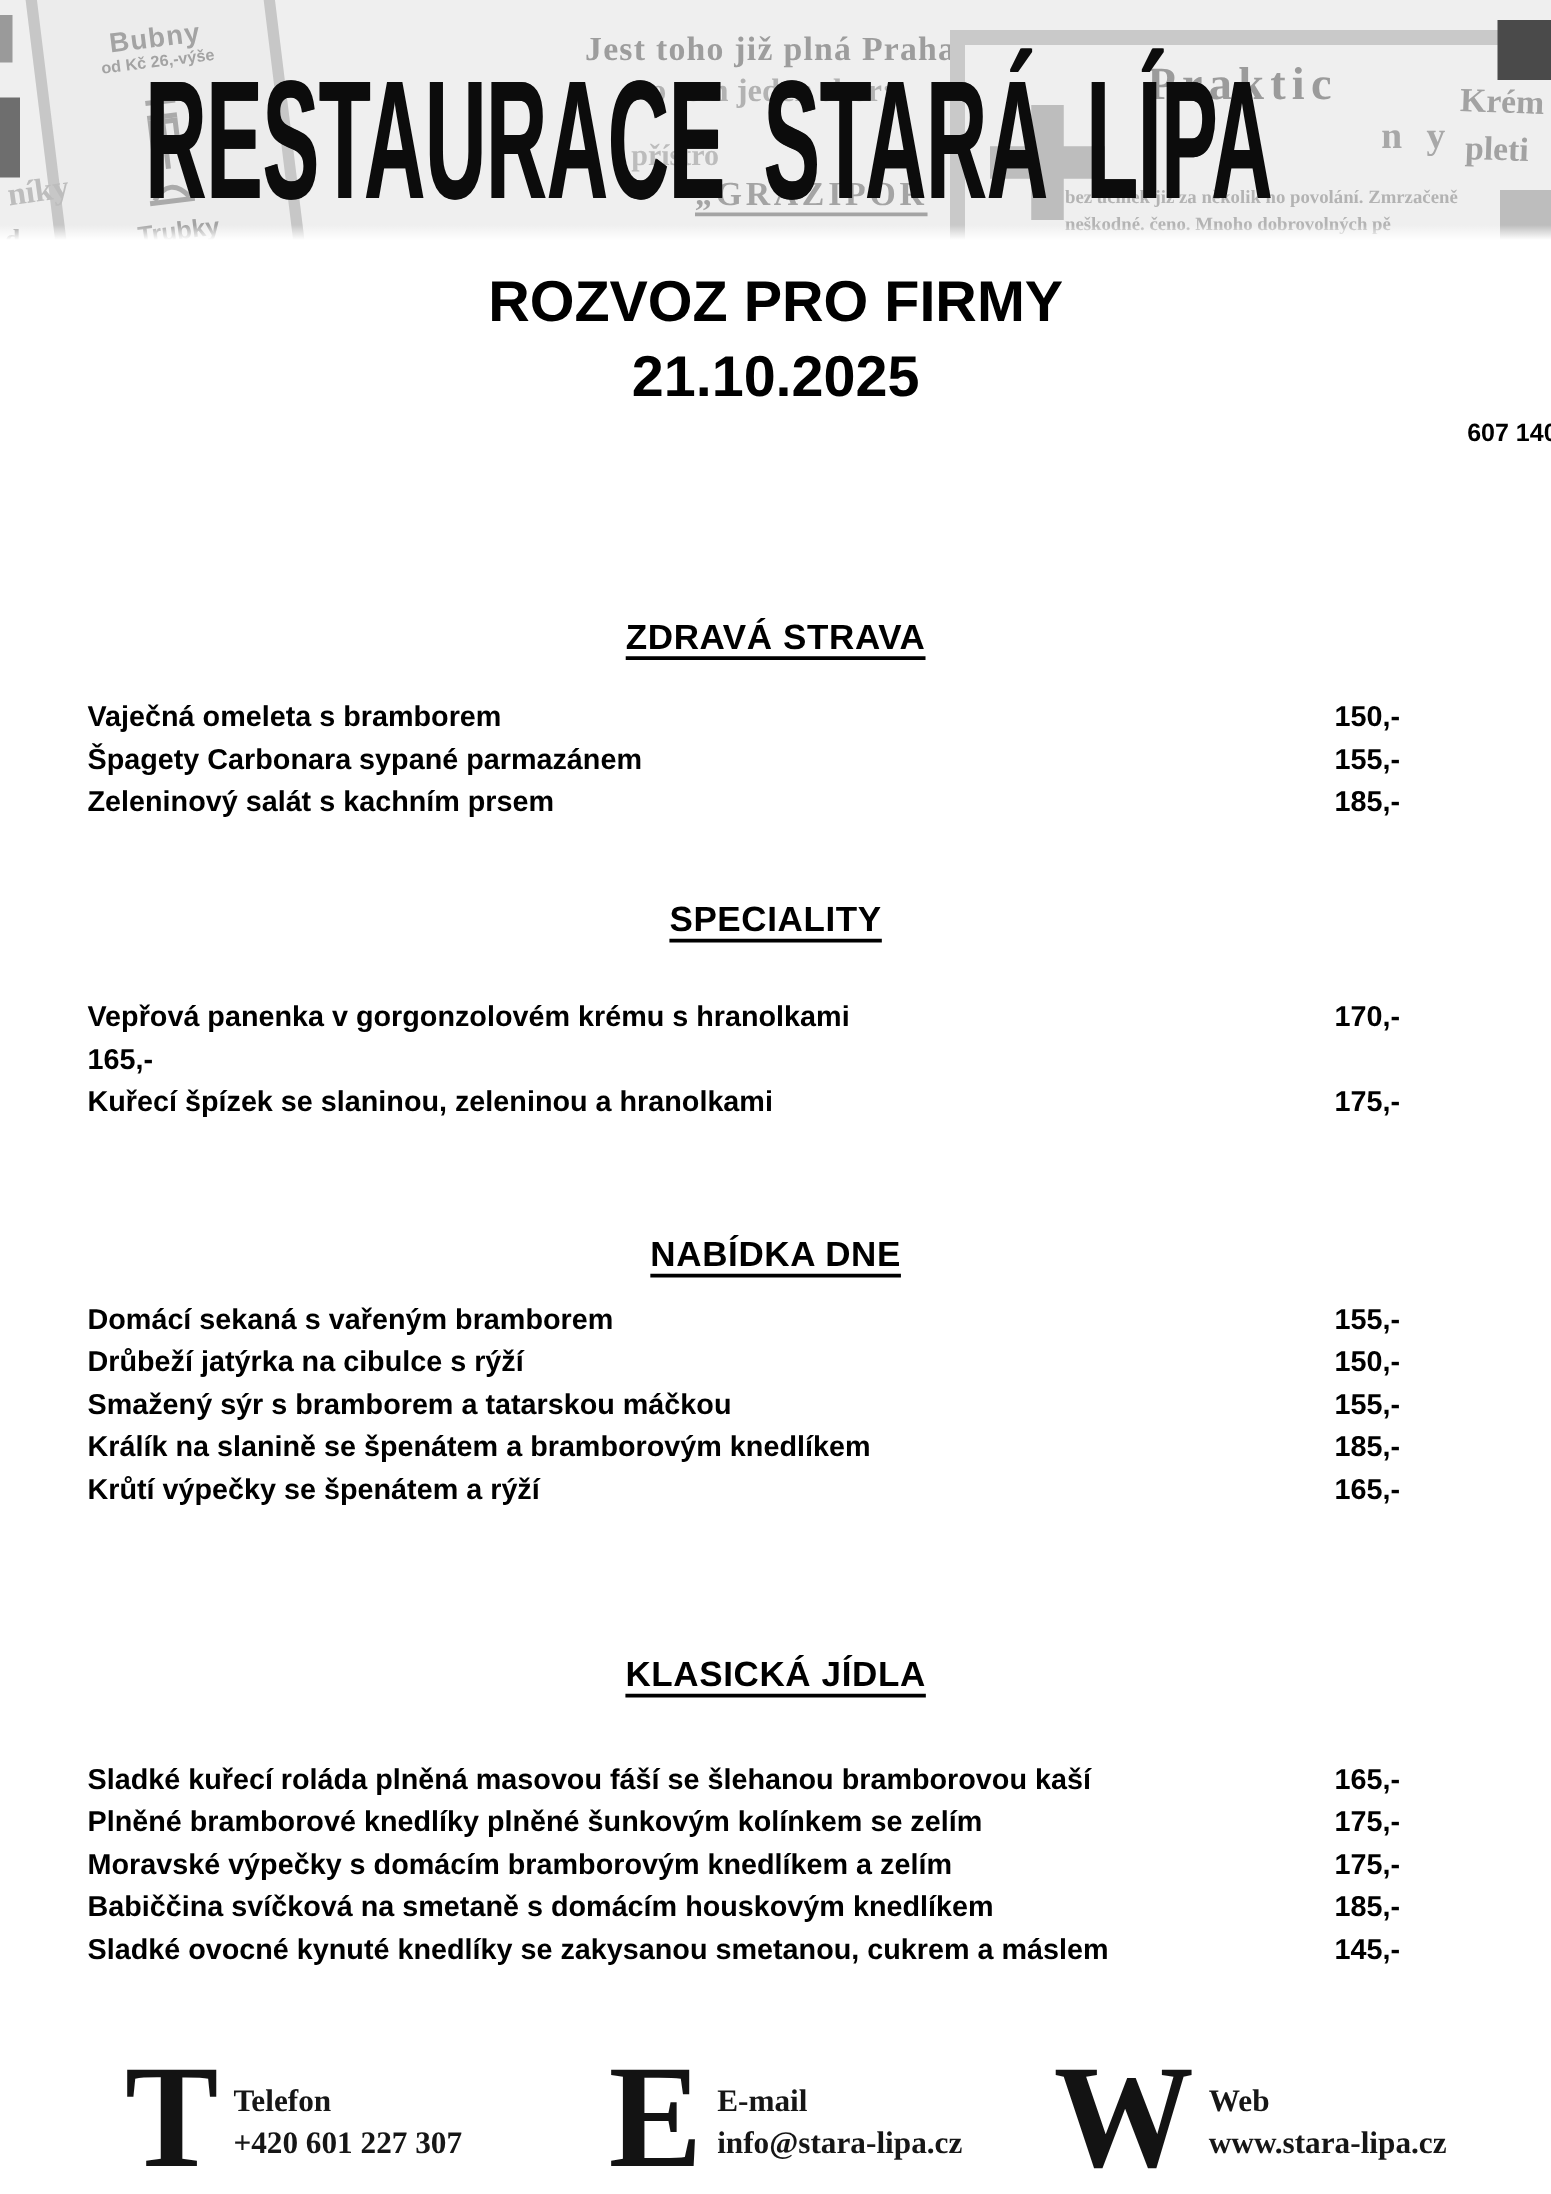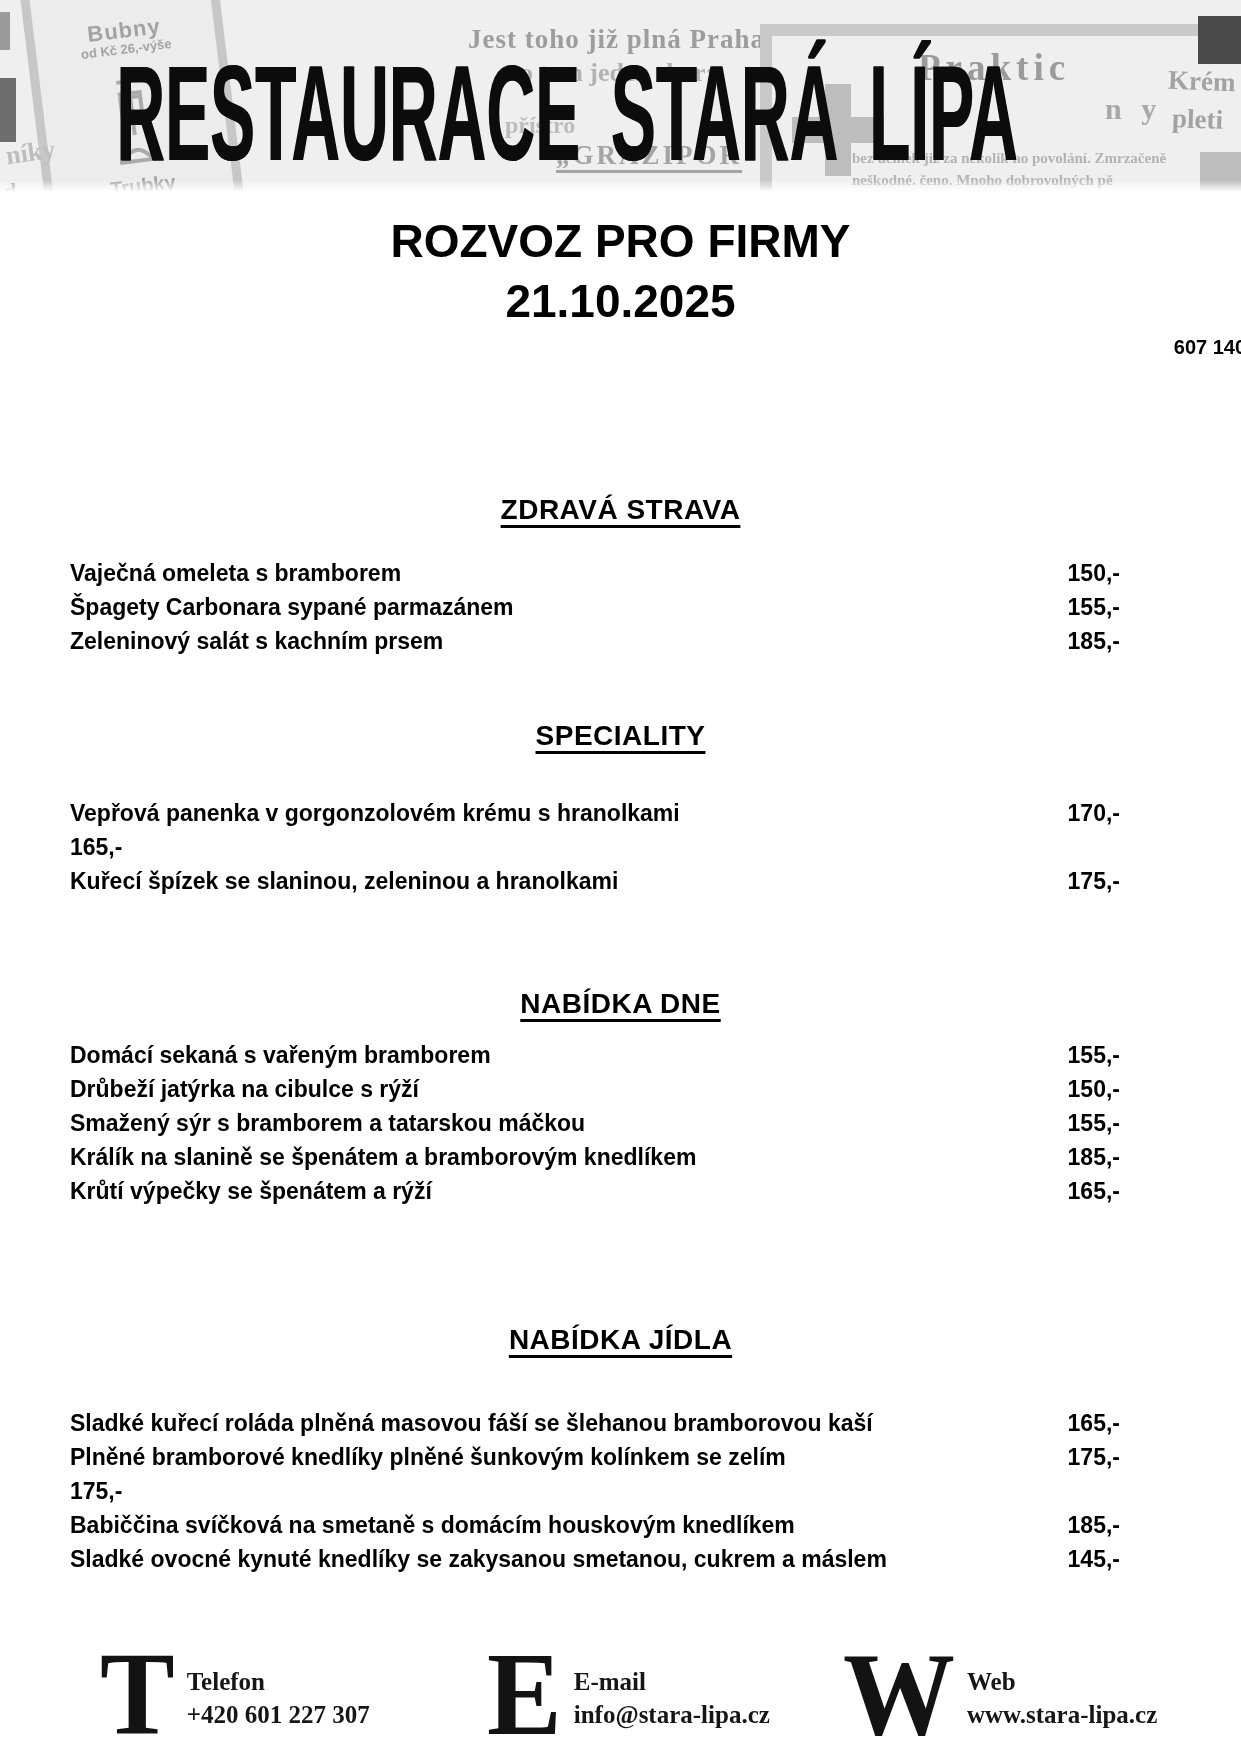--- a/index.html
+++ b/index.html
@@ -197,32 +197,33 @@
       <span class="item-name">Králík na slanině se špenátem a bramborovým knedlíkem</span>
       <span class="item-price">185,-</span>
     </div>
     <div class="row">
       <span class="item-name">Krůtí výpečky se špenátem a rýží</span>
       <span class="item-price">165,-</span>
     </div>
   </div>
 
   <div class="section-heading heading-4">
-    <span>NABÍDKA JÍDLA</span>
+    <span>KLASICKÁ JÍDLA</span>
   </div>
   <div class="items items-4">
     <div class="row">
       <span class="item-name">Sladké kuřecí roláda plněná masovou fáší se šlehanou bramborovou kaší</span>
       <span class="item-price">165,-</span>
     </div>
     <div class="row">
       <span class="item-name">Plněné bramborové knedlíky plněné šunkovým kolínkem se zelím</span>
       <span class="item-price">175,-</span>
     </div>
     <div class="row">
+      <span class="item-name">Moravské výpečky s domácím bramborovým knedlíkem a zelím</span>
       <span class="item-price">175,-</span>
     </div>
     <div class="row">
       <span class="item-name">Babiččina svíčková na smetaně s domácím houskovým knedlíkem</span>
       <span class="item-price">185,-</span>
     </div>
     <div class="row">
       <span class="item-name">Sladké ovocné kynuté knedlíky se zakysanou smetanou, cukrem a máslem</span>
       <span class="item-price">145,-</span>
     </div>

